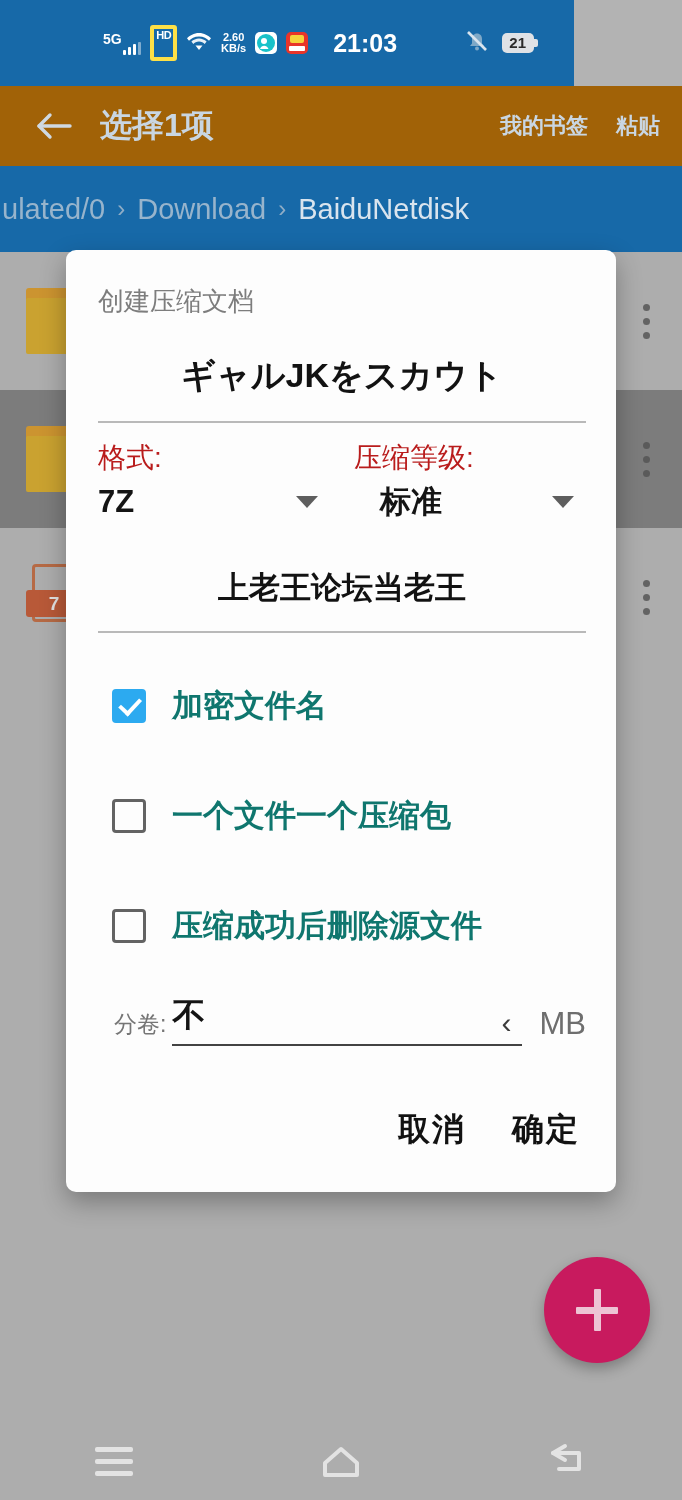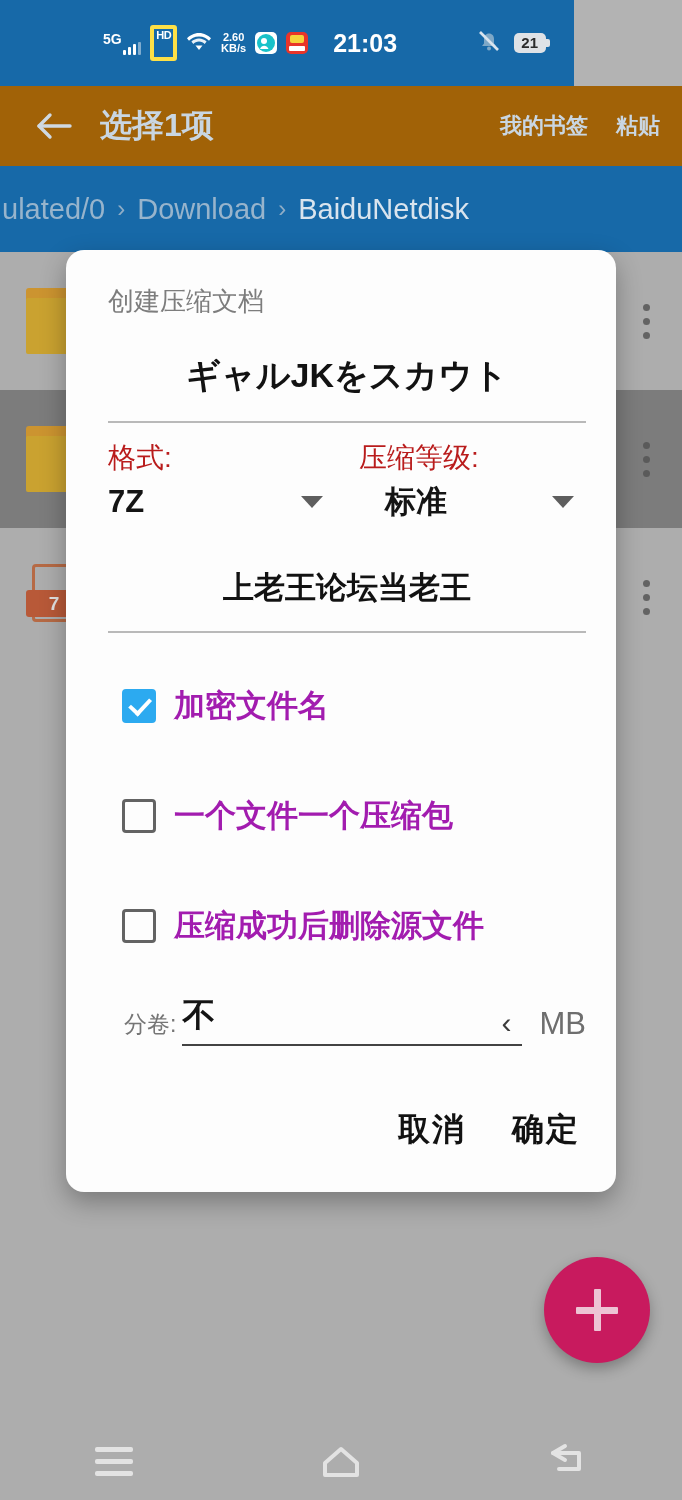--- a/index.html
+++ b/index.html
@@ -31,21 +31,21 @@
     z-index: 5;
   }
   .sb-left {
     display: flex;
     align-items: center;
     gap: 9px;
     margin-left: 103px;
   }
   .sb-right {
     position: absolute;
-    right: 28px;
+    right: 40px;
     display: flex;
     align-items: center;
     gap: 12px;
   }
   .net-5g {
     display: flex;
     align-items: flex-end;
     gap: 1px;
     color: #fff;
   }
@@ -357,24 +357,24 @@
   .hamburger { display: flex; flex-direction: column; gap: 7px; }
   .hamburger i { display: block; width: 38px; height: 5px; background: #e3e3e3; border-radius: 2px; }
 
   
   .dialog {
     position: absolute;
     left: 66px;
     top: 250px;
     width: 550px;
     background: #fdfdfd;
-    border-radius: 18px;
+    border-radius: 10px;
     box-shadow: 0 10px 26px rgba(0,0,0,0.30);
     z-index: 10;
-    padding: 0 30px 0 42px;
+    padding: 0 30px 0 32px;
   }
   .dlg-title {
     color: #7d7d7d;
     font-size: 26px;
     padding-top: 34px;
   }
   .dlg-filename {
     color: #121212;
     font-size: 34px;
     font-weight: bold;
@@ -447,22 +447,22 @@
   .cbox.on  { background: #2caaf0; border: 3px solid #2caaf0; }
   .cbox.on::after {
     content: "";
     display: block;
     width: 9px; height: 17px;
     border: solid #fff;
     border-width: 0 4px 4px 0;
     transform: rotate(43deg) translate(-1px,-2px);
   }
   .check-label {
-    margin-left: 18px;
-    color: #a21caf;
+    margin-left: 26px;
+    color: #0f766e;
     font-size: 31px;
     font-weight: bold;
     white-space: nowrap;
   }
 
   .split-row {
     display: flex;
     align-items: flex-end;
     padding-top: 12px;
     padding-bottom: 6px;

